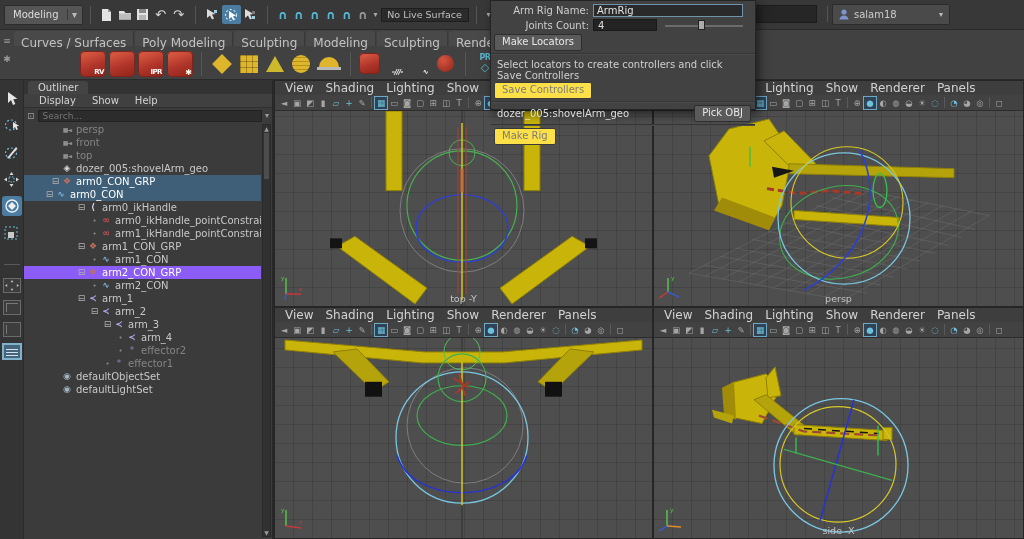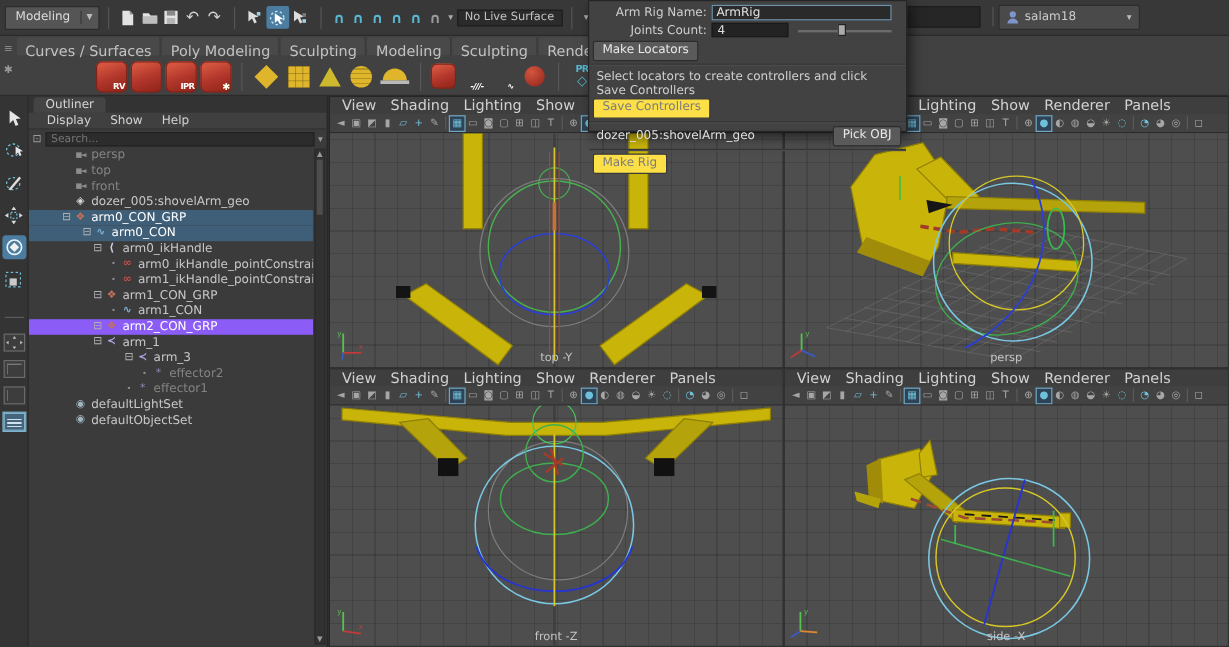--- a/index.html
+++ b/index.html
@@ -99,21 +99,21 @@
   .ol-menus{height:14px;background:#404040;display:flex;align-items:center;gap:2px;padding-left:8px;border-bottom:1px solid #2f2f2f}
   .ol-menu{font-size:10px;color:#d2d2d2;padding:0 7px}
   .ol-search{height:15px;display:flex;align-items:center;background:#3b3b3b;padding:1px 3px;gap:3px}
   .ol-filter{color:#9a9a9a;font-size:9px}
   .ol-search input{flex:1;height:12px;background:#2c2c2c;border:1px solid #222;color:#bdbdbd;font-size:9px;
                    font-family:"DejaVu Sans",sans-serif;padding:0 4px}
   .ol-caret{color:#9a9a9a;font-size:8px}
   .tree{position:absolute;left:0;right:11px;top:43px;bottom:0;overflow:hidden}
   .tree-row{height:13px;display:flex;align-items:center;white-space:nowrap}
   .tree-row[data-depth="1"]{padding-left:26px}
-  .tree-row[data-depth="2"]{padding-left:43px}
+  .tree-row[data-depth="2"]{padding-left:20px}
   .tree-row[data-depth="3"]{padding-left:52px}
   .tree-row[data-depth="4"]{padding-left:65px}
   .tree-row[data-depth="5"]{padding-left:78px}
   .tree-row[data-depth="6"]{padding-left:91px}
   .expander{width:11px;flex:none;text-align:center;font-size:9px;color:#b0b0b0;line-height:13px}
   .tree-row[data-exp="1"] .expander::before{content:"⊟"}
   .tree-row[data-bullet="1"] .expander::before{content:"•";font-size:7px;color:#8a8a8a}
   .tree-icon{width:12px;flex:none;text-align:center;font-size:9px;margin-right:3px;line-height:13px}
   .tree-icon[data-icon="camera"]::before{content:"■◄";font-size:6px;letter-spacing:-1px;color:#8d8d8d}
   .tree-icon[data-icon="mesh"]::before{content:"◈";color:#d8d8d8}
@@ -460,27 +460,27 @@
 
           <div class="tree-row" data-depth="1" data-state="muted">
             <span class="expander"></span>
             <span class="tree-icon" data-icon="camera"></span>
             <span class="tree-label">persp</span>
           </div>
 
           <div class="tree-row" data-depth="1" data-state="muted">
             <span class="expander"></span>
             <span class="tree-icon" data-icon="camera"></span>
+            <span class="tree-label">front</span>
+          </div>
+
+          <div class="tree-row" data-depth="1" data-state="muted">
+            <span class="expander"></span>
+            <span class="tree-icon" data-icon="camera"></span>
             <span class="tree-label">top</span>
-          </div>
-
-          <div class="tree-row" data-depth="1" data-state="muted">
-            <span class="expander"></span>
-            <span class="tree-icon" data-icon="camera"></span>
-            <span class="tree-label">front</span>
           </div>
 
 
           <div class="tree-row" data-depth="1" data-state="normal">
             <span class="expander"></span>
             <span class="tree-icon" data-icon="mesh"></span>
             <span class="tree-label">dozer_005:shovelArm_geo</span>
           </div>
 
           <div class="tree-row" data-depth="1" data-state="selected" data-exp="1">
@@ -525,57 +525,72 @@
             <span class="tree-icon" data-icon="nurbs-curve"></span>
             <span class="tree-label">arm1_CON</span>
           </div>
 
           <div class="tree-row" data-depth="3" data-state="active-selected" data-exp="1">
             <span class="expander"></span>
             <span class="tree-icon" data-icon="transform-group"></span>
             <span class="tree-label">arm2_CON_GRP</span>
           </div>
 
+          <div class="tree-row" data-depth="4" data-state="normal" data-bullet="1">
+            <span class="expander"></span>
+            <span class="tree-icon" data-icon="nurbs-curve"></span>
+            <span class="tree-label">arm2_CON</span>
+          </div>
 
           <div class="tree-row" data-depth="3" data-state="normal" data-exp="1">
             <span class="expander"></span>
             <span class="tree-icon" data-icon="joint"></span>
             <span class="tree-label">arm_1</span>
           </div>
 
+          <div class="tree-row" data-depth="4" data-state="normal" data-exp="1">
+            <span class="expander"></span>
+            <span class="tree-icon" data-icon="joint"></span>
+            <span class="tree-label">arm_2</span>
+          </div>
 
           <div class="tree-row" data-depth="5" data-state="normal" data-exp="1">
             <span class="expander"></span>
             <span class="tree-icon" data-icon="joint"></span>
             <span class="tree-label">arm_3</span>
           </div>
 
+          <div class="tree-row" data-depth="6" data-state="normal" data-bullet="1">
+            <span class="expander"></span>
+            <span class="tree-icon" data-icon="joint"></span>
+            <span class="tree-label">arm_4</span>
+          </div>
 
           <div class="tree-row" data-depth="6" data-state="muted" data-bullet="1">
             <span class="expander"></span>
             <span class="tree-icon" data-icon="effector"></span>
             <span class="tree-label">effector2</span>
           </div>
 
           <div class="tree-row" data-depth="5" data-state="muted" data-bullet="1">
             <span class="expander"></span>
             <span class="tree-icon" data-icon="effector"></span>
             <span class="tree-label">effector1</span>
           </div>
 
           <div class="tree-row" data-depth="1" data-state="normal">
             <span class="expander"></span>
             <span class="tree-icon" data-icon="object-set"></span>
+            <span class="tree-label">defaultObjectSet</span>
+          </div>
+
+          <div class="tree-row" data-depth="1" data-state="normal">
+            <span class="expander"></span>
+            <span class="tree-icon" data-icon="object-set"></span>
             <span class="tree-label">defaultLightSet</span>
-          </div>
-
-          <div class="tree-row" data-depth="1" data-state="normal">
-            <span class="expander"></span>
-            <span class="tree-icon" data-icon="object-set"></span>
-            <span class="tree-label">defaultObjectSet</span>
           </div>
         </div>
       <div class="ol-scroll">
         <span class="up">▲</span>
         <div class="ol-thumb"></div>
         <span class="dn">▼</span>
       </div>
     </div>
 
     <div class="viewports">
@@ -801,21 +816,20 @@
                 <line x1="194" y1="44" x2="180" y2="56"></line>
                 <line x1="184" y1="36" x2="190" y2="58"></line>
             </g>
           </svg>
           <svg class="axis" width="26" height="30">
             <line x1="7" y1="22" x2="7" y2="6" stroke="#57c24f" stroke-width="1.5"></line>
             <line x1="7" y1="22" x2="22" y2="24" stroke="#c43a3a" stroke-width="1.5"></line>
             <text x="2" y="8" font-size="6" fill="#57c24f">y</text>
             <text x="20" y="20" font-size="6" fill="#c43a3a">x</text>
           </svg>
-          <div class="vp-label">front -Z</div>
         </div>
       </div>
 
       <div class="viewport">
         <div class="vp-menus">
 
         <span class="vp-menu">View</span>
             <span class="vp-menu">Shading</span>
             <span class="vp-menu">Lighting</span>
             <span class="vp-menu">Show</span>

